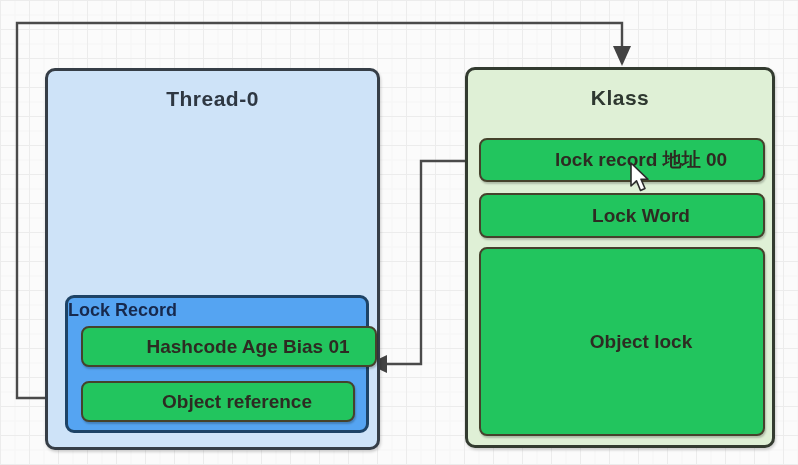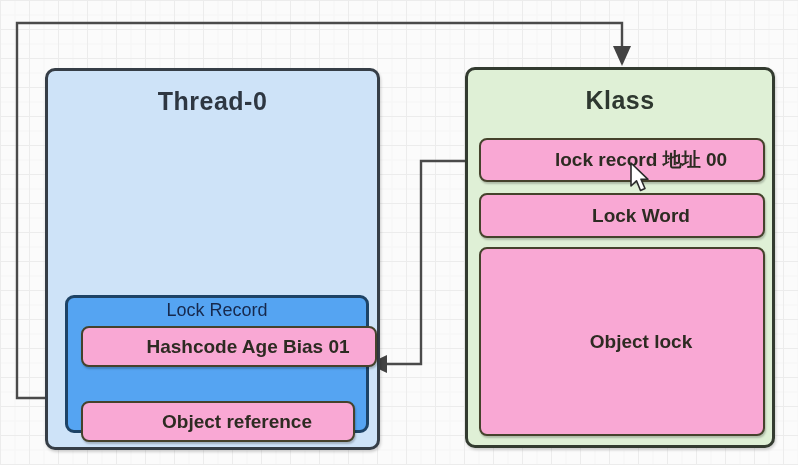--- a/index.html
+++ b/index.html
@@ -16,50 +16,50 @@
       linear-gradient(#f5f5f5 1px, transparent 1px),
       linear-gradient(90deg, #f5f5f5 1px, transparent 1px);
     background-size:29px 29px,29px 29px,14.5px 14.5px,14.5px 14.5px;
   }
 
   .connector-layer{position:absolute;left:0;top:0;width:798px;height:465px;pointer-events:none;}
 
   .box{position:absolute;border-radius:10px;box-shadow:1px 2px 3px rgba(0,0,0,0.18);}
   .box-title{
     position:absolute;left:0;right:0;top:16px;
-    text-align:center;font-size:25px;font-weight:bold;color:#2e3742;
+    text-align:center;font-size:21px;font-weight:bold;color:#2e3742;
     letter-spacing:0.5px;
   }
 
   .thread-box{
     left:45px;top:68px;width:335px;height:382px;
     background:#cee3f8;border:3px solid #363e47;
   }
 
   .lock-record-box{
     position:absolute;left:17px;top:224px;width:304px;height:138px;
     background:#55a4f2;border:3px solid #1d4366;border-radius:9px;
   }
   .lr-title{
     position:absolute;left:0;right:0;top:2px;
-    text-align:center;font-size:18px;font-weight:normal;color:#17294d;
+    text-align:left;font-size:18px;font-weight:bold;color:#17294d;
   }
 
   .cell{
     position:absolute;
-    background:#f9a8d4;border:2px solid #45422c;border-radius:8px;
+    background:#22c55e;border:2px solid #45422c;border-radius:8px;
     display:flex;align-items:center;justify-content:center;
     font-size:19px;font-weight:bold;color:#2d2b22;
     box-shadow:1px 2px 2px rgba(0,0,0,0.22);
     white-space:nowrap;
     padding-left:38px;
   }
 
   .cell-hashcode{left:13px;top:28px;width:296px;height:41px;}
-  .cell-objref{left:13px;top:103px;width:274px;height:41px;}
+  .cell-objref{left:13px;top:83px;width:274px;height:41px;}
 
   .object-box{
     left:465px;top:67px;width:310px;height:381px;
     background:#dff0d6;border:3px solid #333b30;
   }
   .object-box .box-title{color:#2e3830;}
   .cell-lockaddr{left:11px;top:68px;width:286px;height:44px;}
   .cell-klass{left:11px;top:123px;width:286px;height:45px;}
   .cell-body{left:11px;top:177px;width:286px;height:189px;}
 

